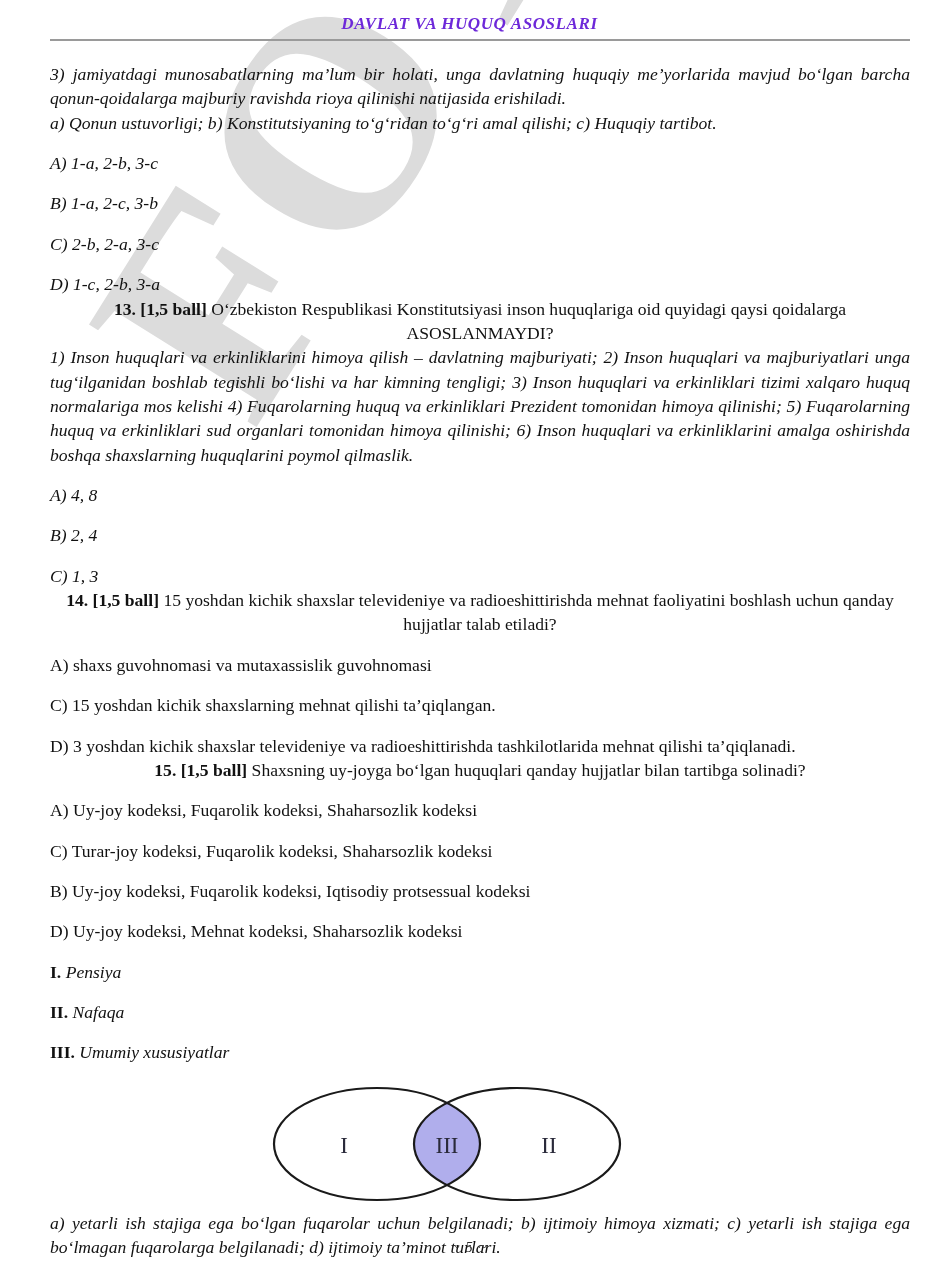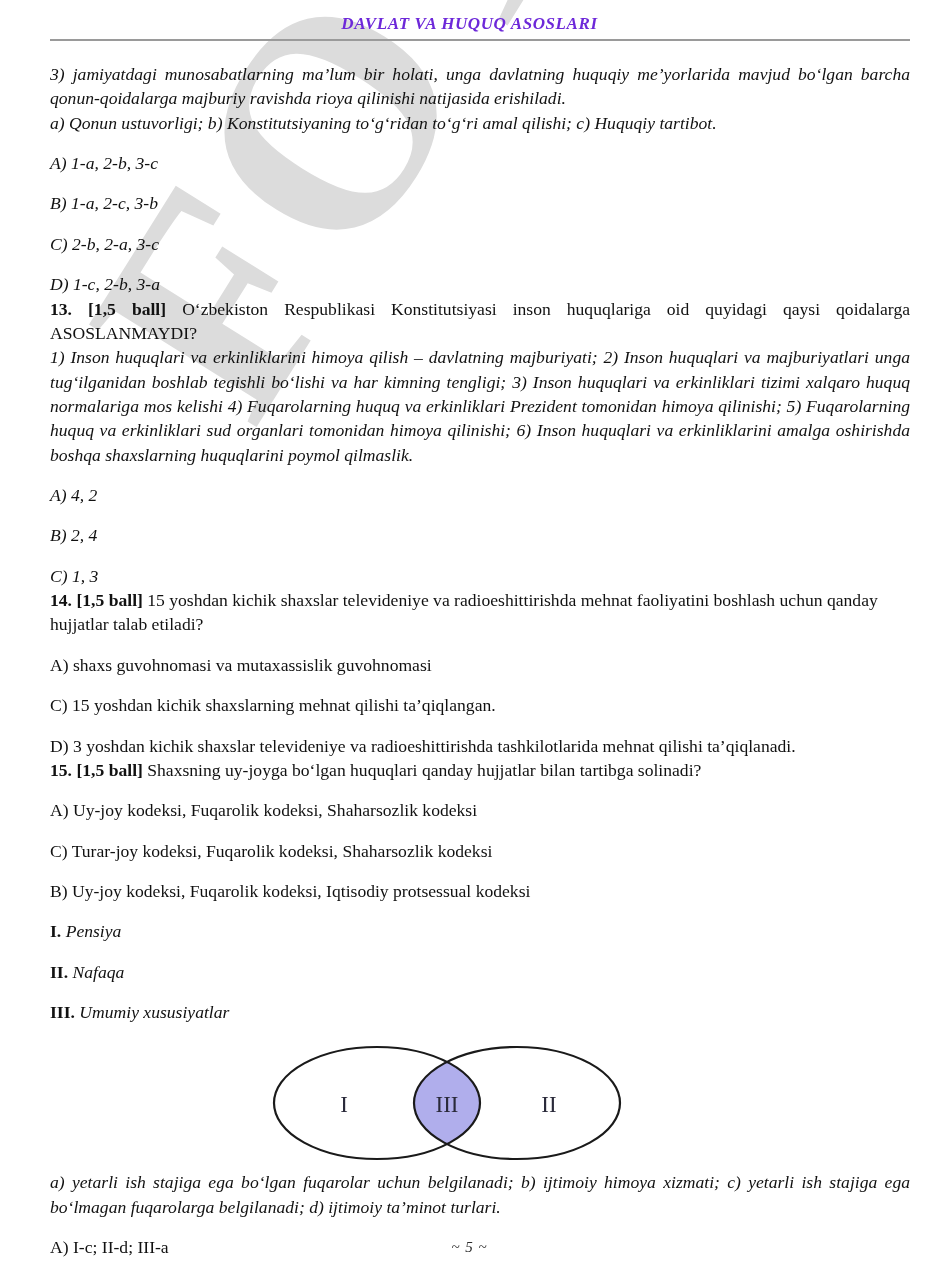--- a/index.html
+++ b/index.html
@@ -93,20 +93,21 @@
   .ital {
     font-style: italic;
   }
   .b {
     font-weight: 700;
   }
 
   .qline {
     font-size: 17.6px;
     line-height: 1.385;
+    text-align: center;
   }
 
   .opt {
     font-size: 17.6px;
     line-height: 1.385;
     margin-top: 16px;
   }
 
   
   .venn-wrap {
@@ -155,33 +156,34 @@
 
     <p class="just ital">3) jamiyatdagi munosabatlarning ma’lum bir holati, unga davlatning huquqiy me’yorlarida mavjud bo‘lgan barcha qonun-qoidalarga majburiy ravishda rioya qilinishi natijasida erishiladi.</p>
     <p class="just ital">a) Qonun ustuvorligi; b) Konstitutsiyaning to‘g‘ridan to‘g‘ri amal qilishi; c) Huquqiy tartibot.</p>
     <p class="opt ital">A) 1-a, 2-b, 3-c</p>
     <p class="opt ital">B) 1-a, 2-c, 3-b</p>
     <p class="opt ital">C) 2-b, 2-a, 3-c</p>
     <p class="opt ital">D) 1-c, 2-b, 3-a</p>
 
     <p class="qline just"><span class="b">13.</span> <span class="b">[1,5 ball]</span> <span>O‘zbekiston Respublikasi Konstitutsiyasi inson huquqlariga oid quyidagi qaysi qoidalarga ASOSLANMAYDI?</span></p>
     <p class="just ital">1) Inson huquqlari va erkinliklarini himoya qilish – davlatning majburiyati; 2) Inson huquqlari va majburiyatlari unga tug‘ilganidan boshlab tegishli bo‘lishi va har kimning tengligi; 3) Inson huquqlari va erkinliklari tizimi xalqaro huquq normalariga mos kelishi 4) Fuqarolarning huquq va erkinliklari Prezident tomonidan himoya qilinishi; 5) Fuqarolarning huquq va erkinliklari sud organlari tomonidan himoya qilinishi; 6) Inson huquqlari va erkinliklarini amalga oshirishda boshqa shaxslarning huquqlarini poymol qilmaslik.</p>
-    <p class="opt ital">A) 4, 2</p>
+    <p class="opt ital">A) 4, 8</p>
     <p class="opt ital">B) 2, 4</p>
     <p class="opt ital">C) 1, 3</p>
 
     <p class="qline"><span class="b">14.</span> <span class="b">[1,5 ball]</span> <span>15 yoshdan kichik shaxslar televideniye va radioeshittirishda mehnat faoliyatini boshlash uchun qanday hujjatlar talab etiladi?</span></p>
     <p class="opt">A) shaxs guvohnomasi va mutaxassislik guvohnomasi</p>
     <p class="opt">C) 15 yoshdan kichik shaxslarning mehnat qilishi ta’qiqlangan.</p>
     <p class="opt">D) 3 yoshdan kichik shaxslar televideniye va radioeshittirishda tashkilotlarida mehnat qilishi ta’qiqlanadi.</p>
 
     <p class="qline"><span class="b">15.</span> <span class="b">[1,5 ball]</span> <span>Shaxsning uy-joyga bo‘lgan huquqlari qanday hujjatlar bilan tartibga solinadi?</span></p>
     <p class="opt">A) Uy-joy kodeksi, Fuqarolik kodeksi, Shaharsozlik kodeksi</p>
     <p class="opt">C) Turar-joy kodeksi, Fuqarolik kodeksi, Shaharsozlik kodeksi</p>
     <p class="opt">B) Uy-joy kodeksi, Fuqarolik kodeksi, Iqtisodiy protsessual kodeksi</p>
+    <p class="opt">D) Uy-joy kodeksi, Mehnat kodeksi, Shaharsozlik kodeksi</p>
 
     <p class="opt"><span class="b">I.</span> <span class="ital">Pensiya</span></p>
     <p class="opt"><span class="b">II.</span> <span class="ital">Nafaqa</span></p>
     <p class="opt"><span class="b">III.</span> <span class="ital">Umumiy xususiyatlar</span></p>
 
     <div class="venn-wrap">
       <svg class="venn" width="350" height="122" viewBox="0 0 350 122">
         <defs>
           <clipPath id="clipLeft">
             <ellipse cx="105" cy="61" rx="103" ry="56"></ellipse>

